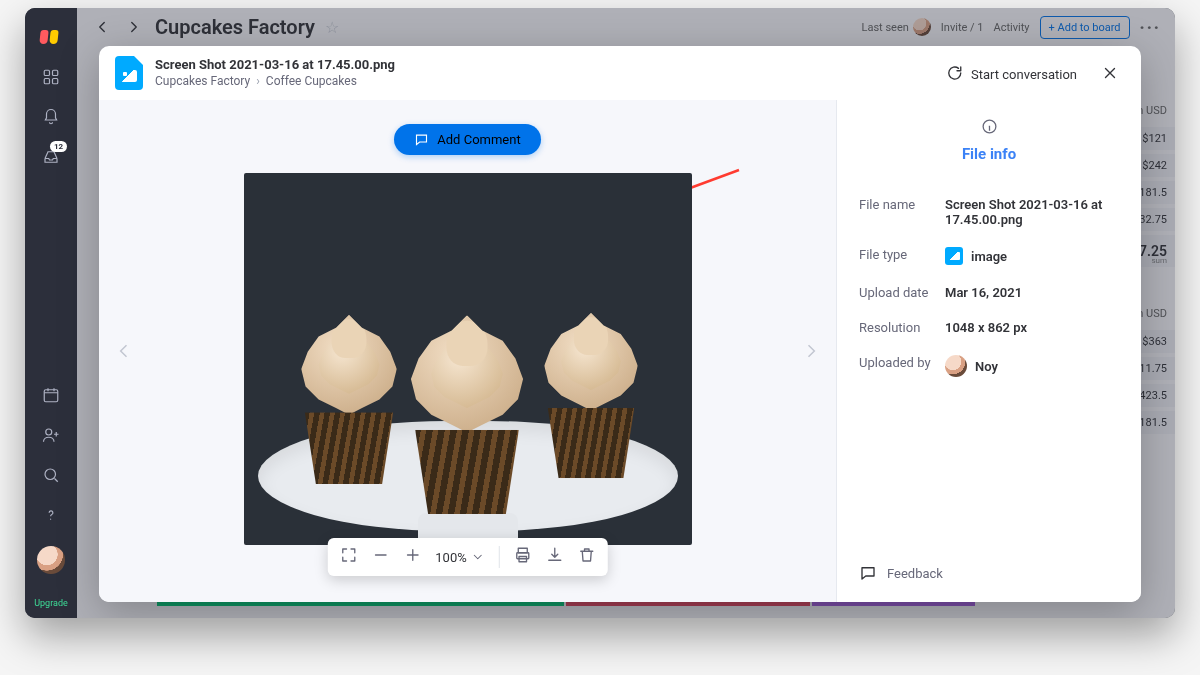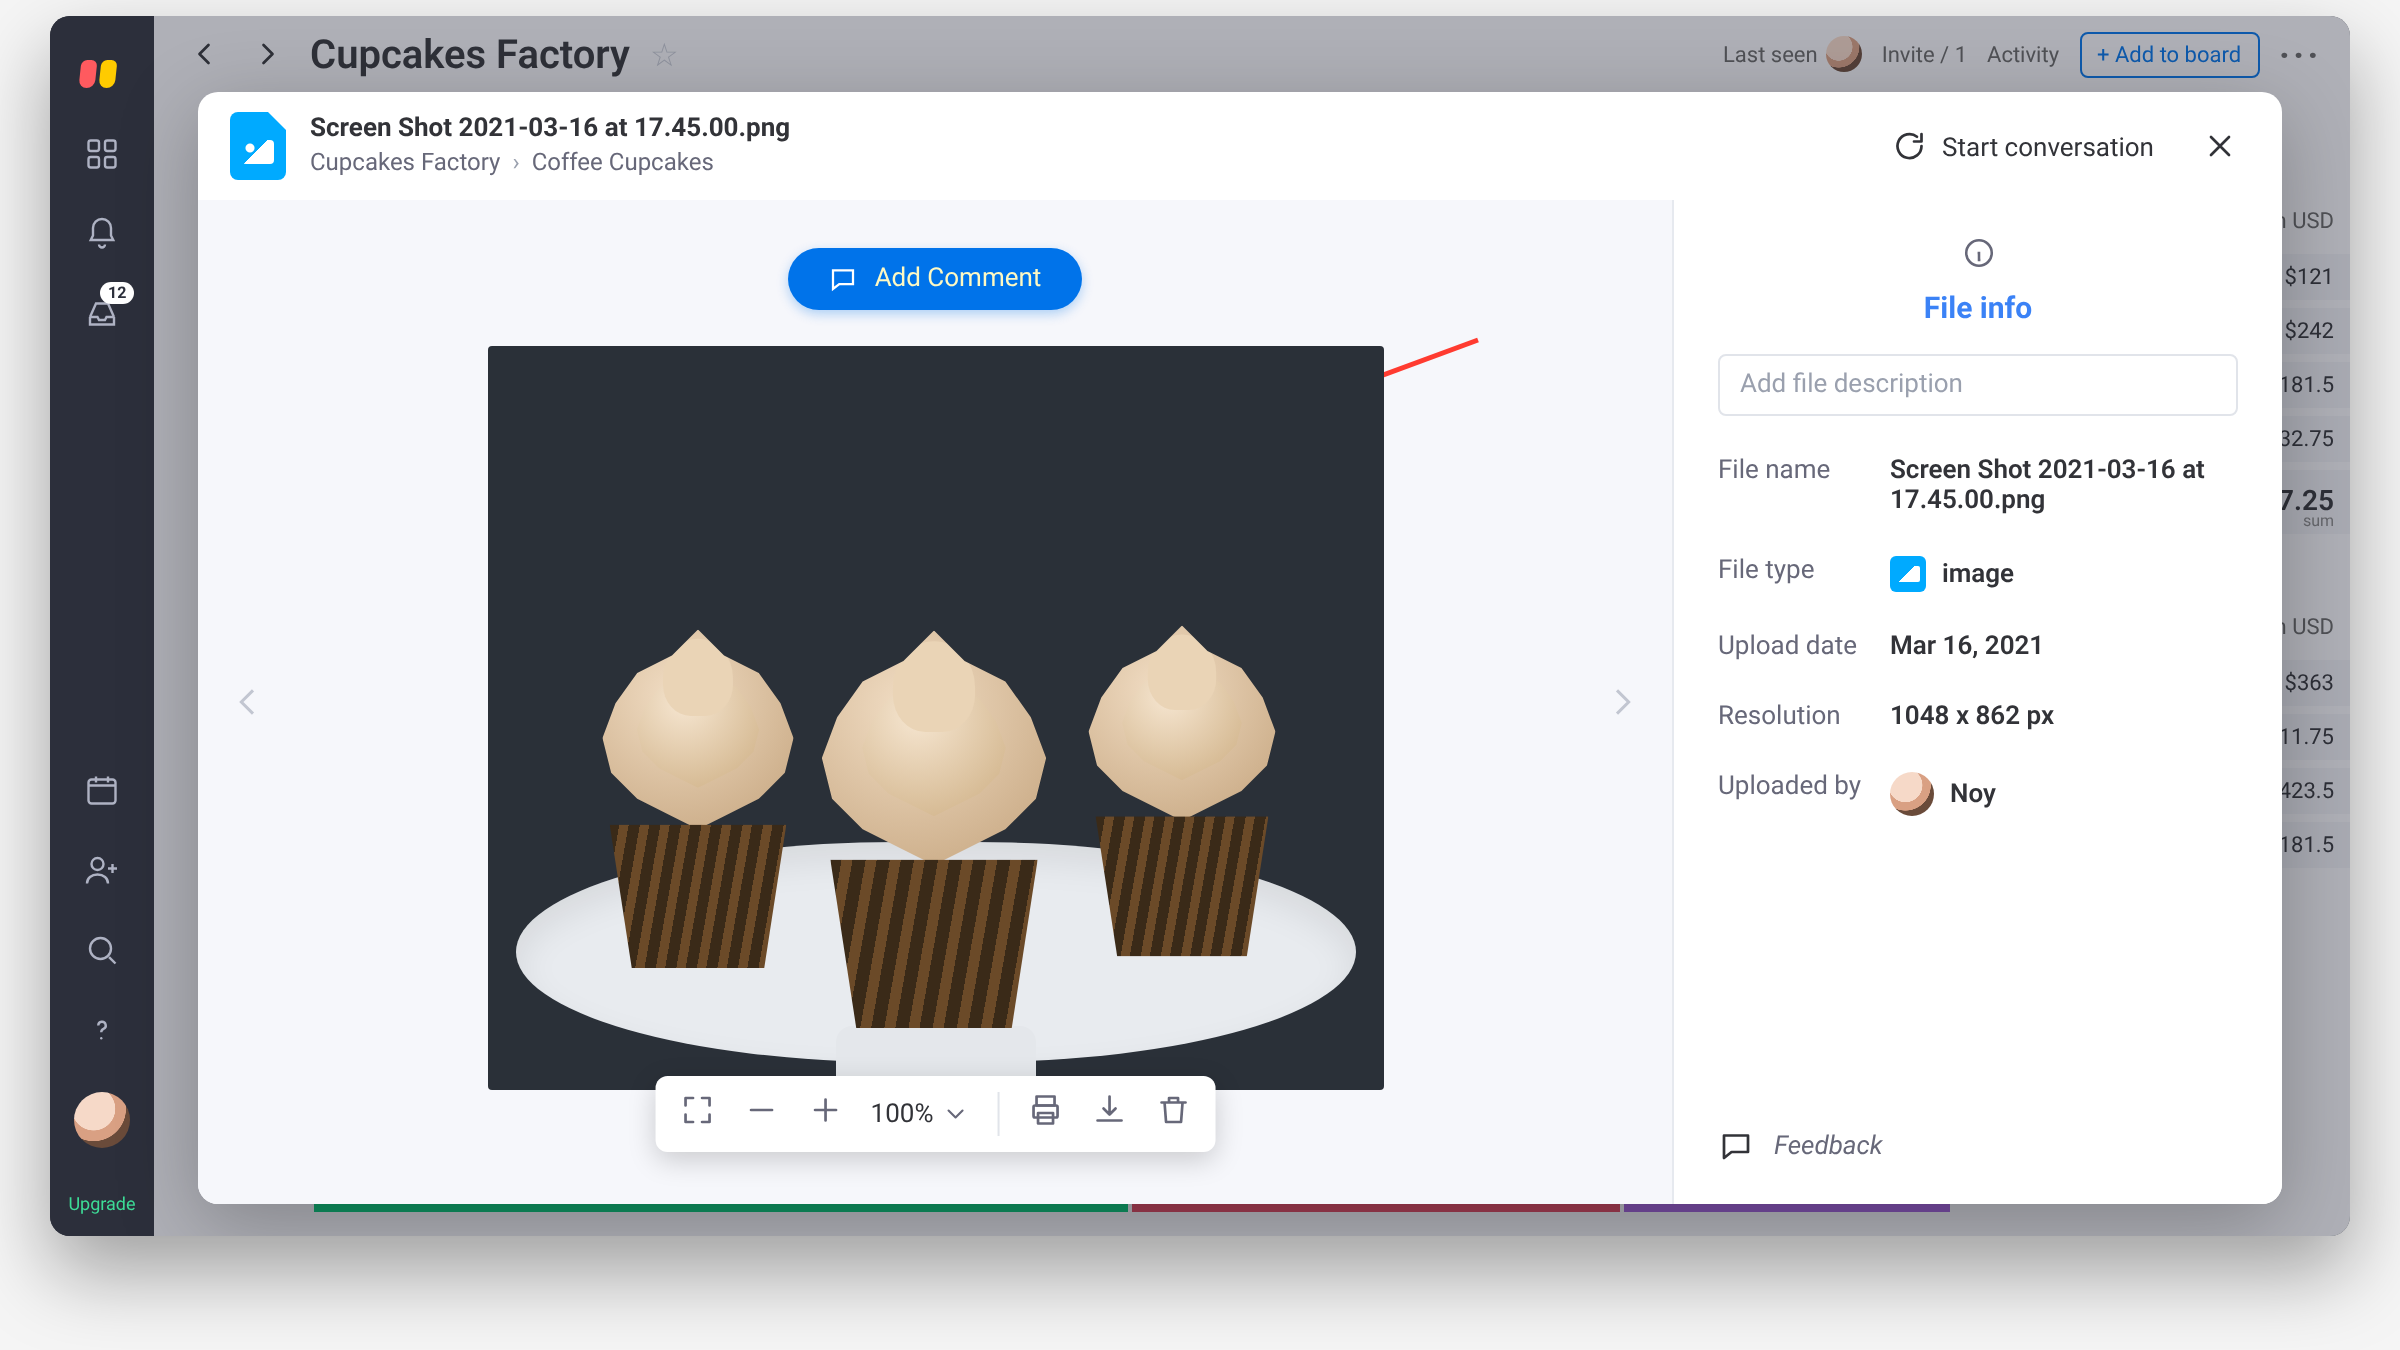--- a/index.html
+++ b/index.html
@@ -61,21 +61,21 @@
   .m-header .crumbs .chev { color:#9aa0ae; }
   .m-header .grow { flex:1; }
   .start-conv { display:flex; align-items:flex-end; gap:8px; color:#323338; font-size:13px; margin-right:22px; }
   .close-x { width:22px; height:22px; display:flex; align-items:center; justify-content:center; color:#323338; }
   svg.ic { width:18px; height:18px; stroke:#323338; fill:none; stroke-width:1.8; stroke-linecap:round; stroke-linejoin:round; }
 
   .m-body { flex:1; display:flex; min-height:0; }
 
   
   .preview { flex:1; background:#f6f7fb; position:relative; display:flex; flex-direction:column; align-items:center; }
-  .add-comment { margin-top: 24px; background:#0073ea; color:#fef9c3; border:none; border-radius:18px; padding:8px 20px; font-size:13px; display:flex; align-items:center; gap:8px; box-shadow:0 2px 6px rgba(0,115,234,0.3); }
+  .add-comment { margin-top: 24px; background:#0073ea; color:#000000; border:none; border-radius:18px; padding:8px 20px; font-size:13px; display:flex; align-items:center; gap:8px; box-shadow:0 2px 6px rgba(0,115,234,0.3); }
   .add-comment svg { width:15px; height:15px; stroke:#fff; fill:none; stroke-width:1.8; }
 
   
   .arrow-ann { position:absolute; left:460px; top:64px; width:200px; height:80px; pointer-events:none; }
 
   .img-stage { margin-top:18px; width:448px; height:372px; background:#2a3038; border-radius:2px; position:relative; overflow:hidden; }
   
   .plate { position:absolute; left:50%; bottom:14px; transform:translateX(-50%); width:420px; height:110px; background:#e8ebef; border-radius:50%/55%; box-shadow: inset 0 8px 18px rgba(0,0,0,0.08);}
   .plate::after{ content:""; position:absolute; left:50%; bottom:-26px; transform:translateX(-50%); width:100px; height:44px; background:#e4e7eb; border-radius:8px 8px 16px 16px;}
   .cupcake { position:absolute; width:150px; height:190px; }
@@ -110,21 +110,21 @@
   .desc-input::placeholder{ color:#9aa0ae; }
   .kv { display:flex; margin-top:20px; font-size:13px; }
   .kv .k { width:86px; color:#676879; flex-shrink:0;}
   .kv .v { color:#323338; font-weight:600; }
   .kv .ftype { display:flex; align-items:center; gap:8px; }
   .mini-file-ico { width:18px; height:18px; background:#00aaff; border-radius:3px; position:relative;}
   .mini-file-ico::after{ content:""; position:absolute; left:3px; top:5px; width:12px; height:8px; background:linear-gradient(135deg,transparent 45%,#fff 46% 100%); border-radius:1px;}
   .uploader { display:flex; align-items:center; gap:8px;}
   .uploader .av { width:22px; height:22px; border-radius:50%; background: radial-gradient(circle at 35% 30%, #f6d9c8 0 40%, #d9a083 41% 60%, #6a4b3a 61% 100%);}
   .info .grow{ flex:1; }
-  .feedback { display:flex; align-items:center; gap:10px; color:#676879; font-size:13px; padding:8px 0;font-style:italic;}
+  .feedback { display:flex; align-items:center; gap:10px; color:#676879; font-size:13px; padding:8px 0;}
 
   
   .dim { position:absolute; left:52px; top:0; right:0; bottom:0; background:rgba(40,44,56,0.35); }
 
 </style>
 </head>
 <body>
 
 <div class="frame">
 
@@ -320,21 +320,20 @@
       </div>
 
       <div class="info">
         <div class="info-head">
           <svg viewBox="0 0 24 24">
               <circle cx="12" cy="12" r="9"></circle>
               <path d="M12 8h.01M11 12h1v5h1"></path>
             </svg>
           <span>File info</span>
         </div>
-        <input class="desc-input" placeholder="Add file description" style="">
 
         <div class="kv">
             <div class="k">File name</div>
             <div class="v">Screen Shot 2021-03-16 at 17.45.00.png</div>
           </div>
         <div class="kv">
             <div class="k">File type</div>
             <div class="v ftype">
               <span class="mini-file-ico"></span>
               <span>image</span>

